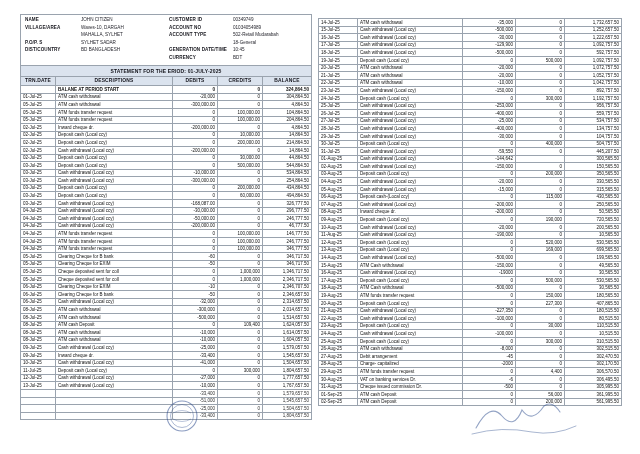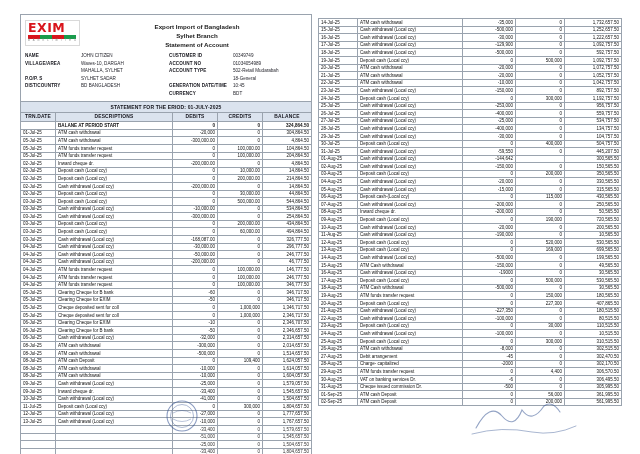--- a/index.html
+++ b/index.html
@@ -96,41 +96,20 @@
   .fade-rows td{color:#333;}
 </style>
 </head>
 <body>
 
 <div class="page">
 
   <div class="sheet-left">
 
     <div class="hdr-box">
-      <div class="hdr-top">
-
-        <div class="logo-wrap">
-          <div class="logo">
-            <div class="logo-word">EXIM</div>
-            <div class="logo-bar">
-              <i style="width:12px;background:#d9151c;"></i>
-              <i style="width:12px;background:#1a9c4c;"></i>
-              <i style="width:12px;background:#d9151c;"></i>
-              <i style="width:12px;background:#1a9c4c;"></i>
-            </div>
-            <div class="logo-sub">B A N K   L I M I T E D</div>
-          </div>
-        </div>
-
-        <div class="title-block">
-          <div>Export Import of Bangladesh</div>
-          <div>Sylhet Branch</div>
-          <div>Statement of Account</div>
-        </div>
-      </div>
 
       <div class="meta">
         <div class="meta-col">
           <div class="meta-row">
             <div class="meta-k">NAME</div>
             <div class="meta-v cont">JOHN CITIZEN</div>
           </div>
           <div class="meta-row">
             <div class="meta-k">VILLAGE/AREA</div>
             <div class="meta-v cont">Waves-10, DARGAH</div>

